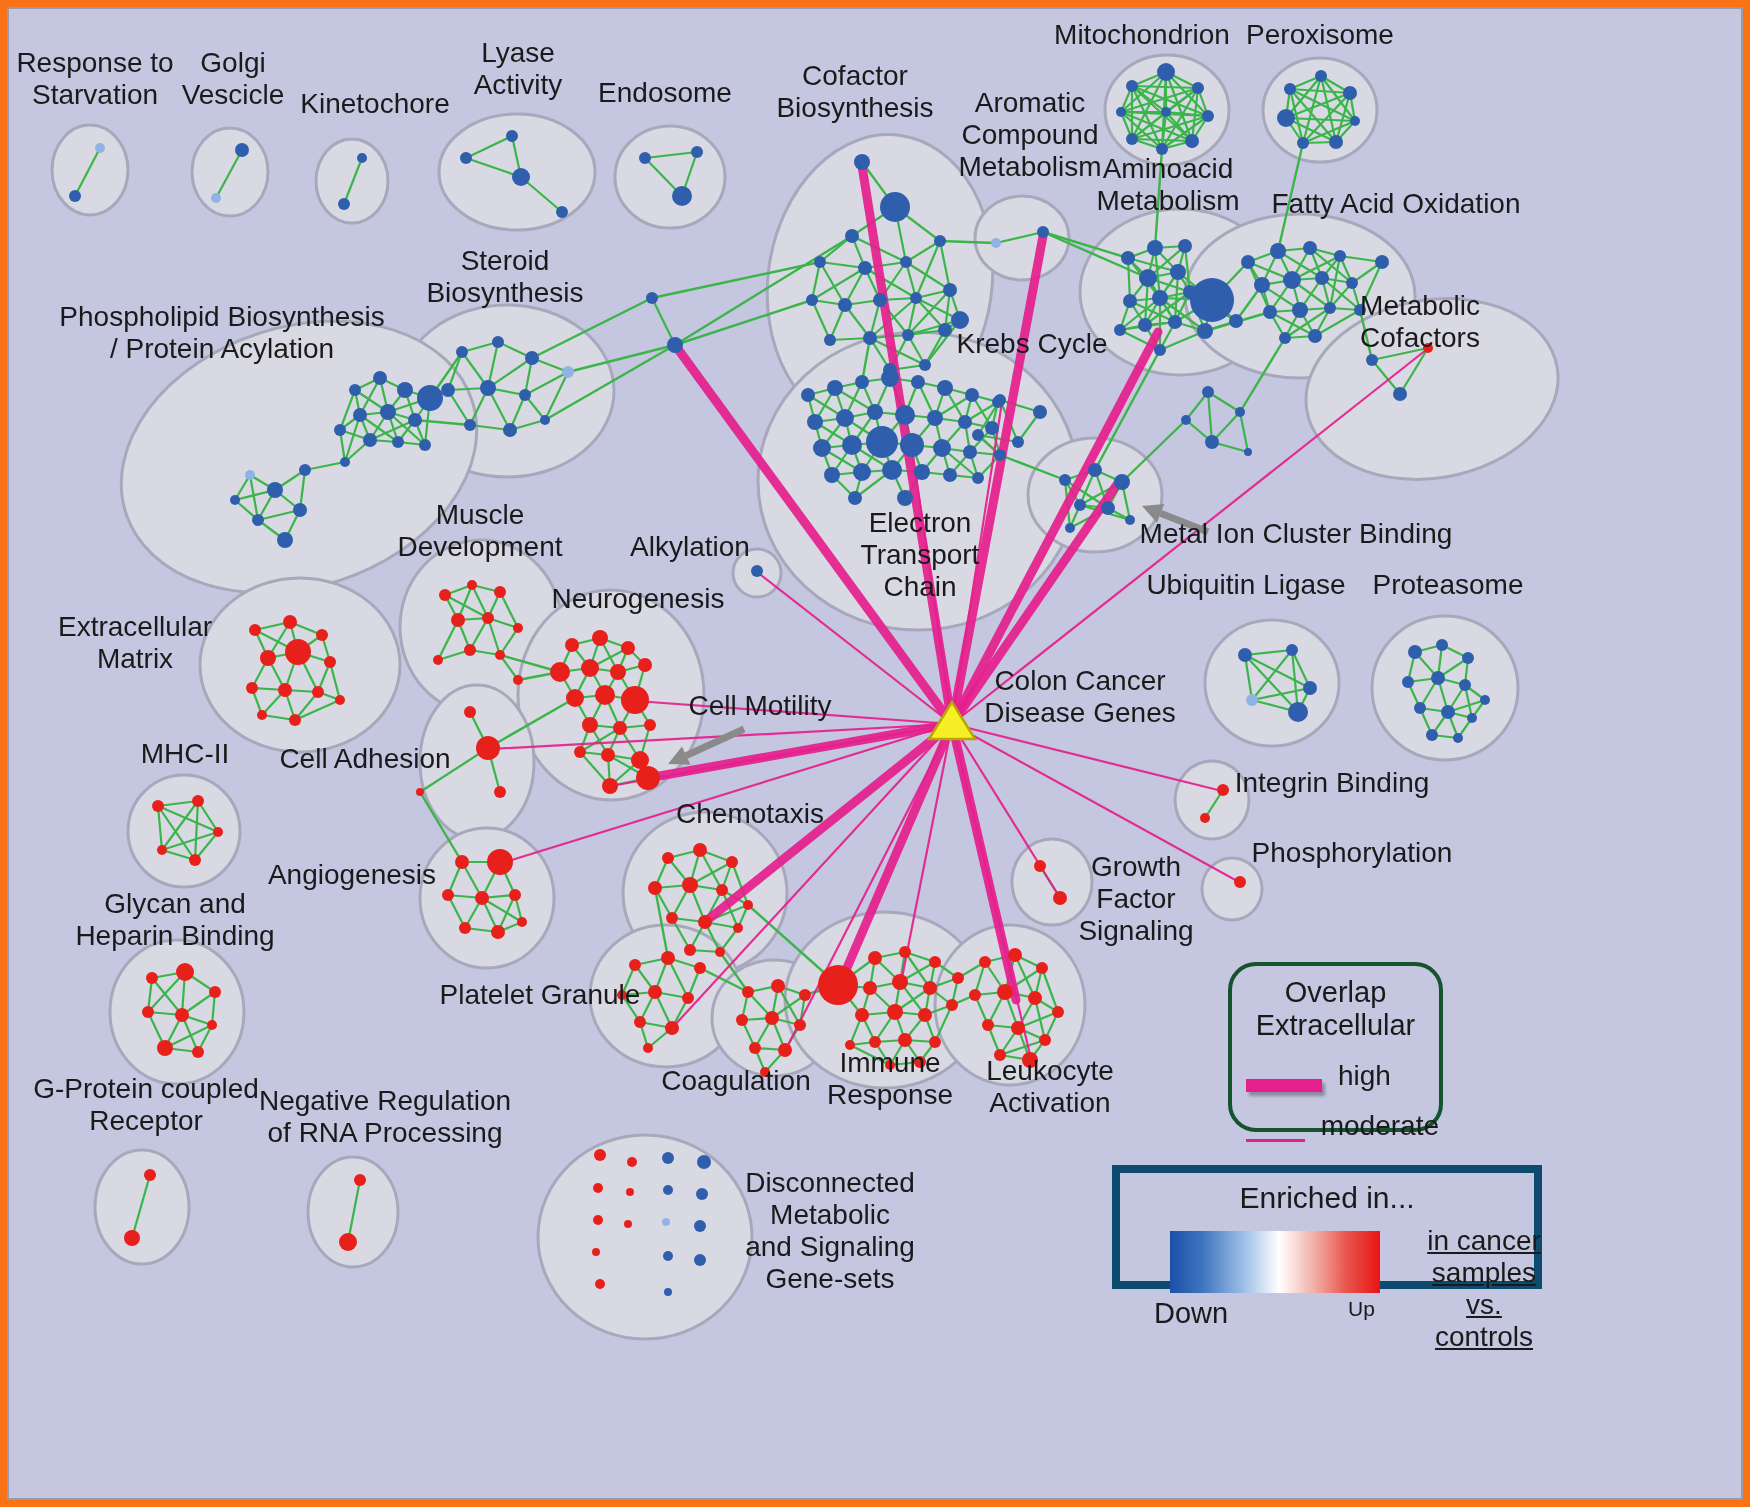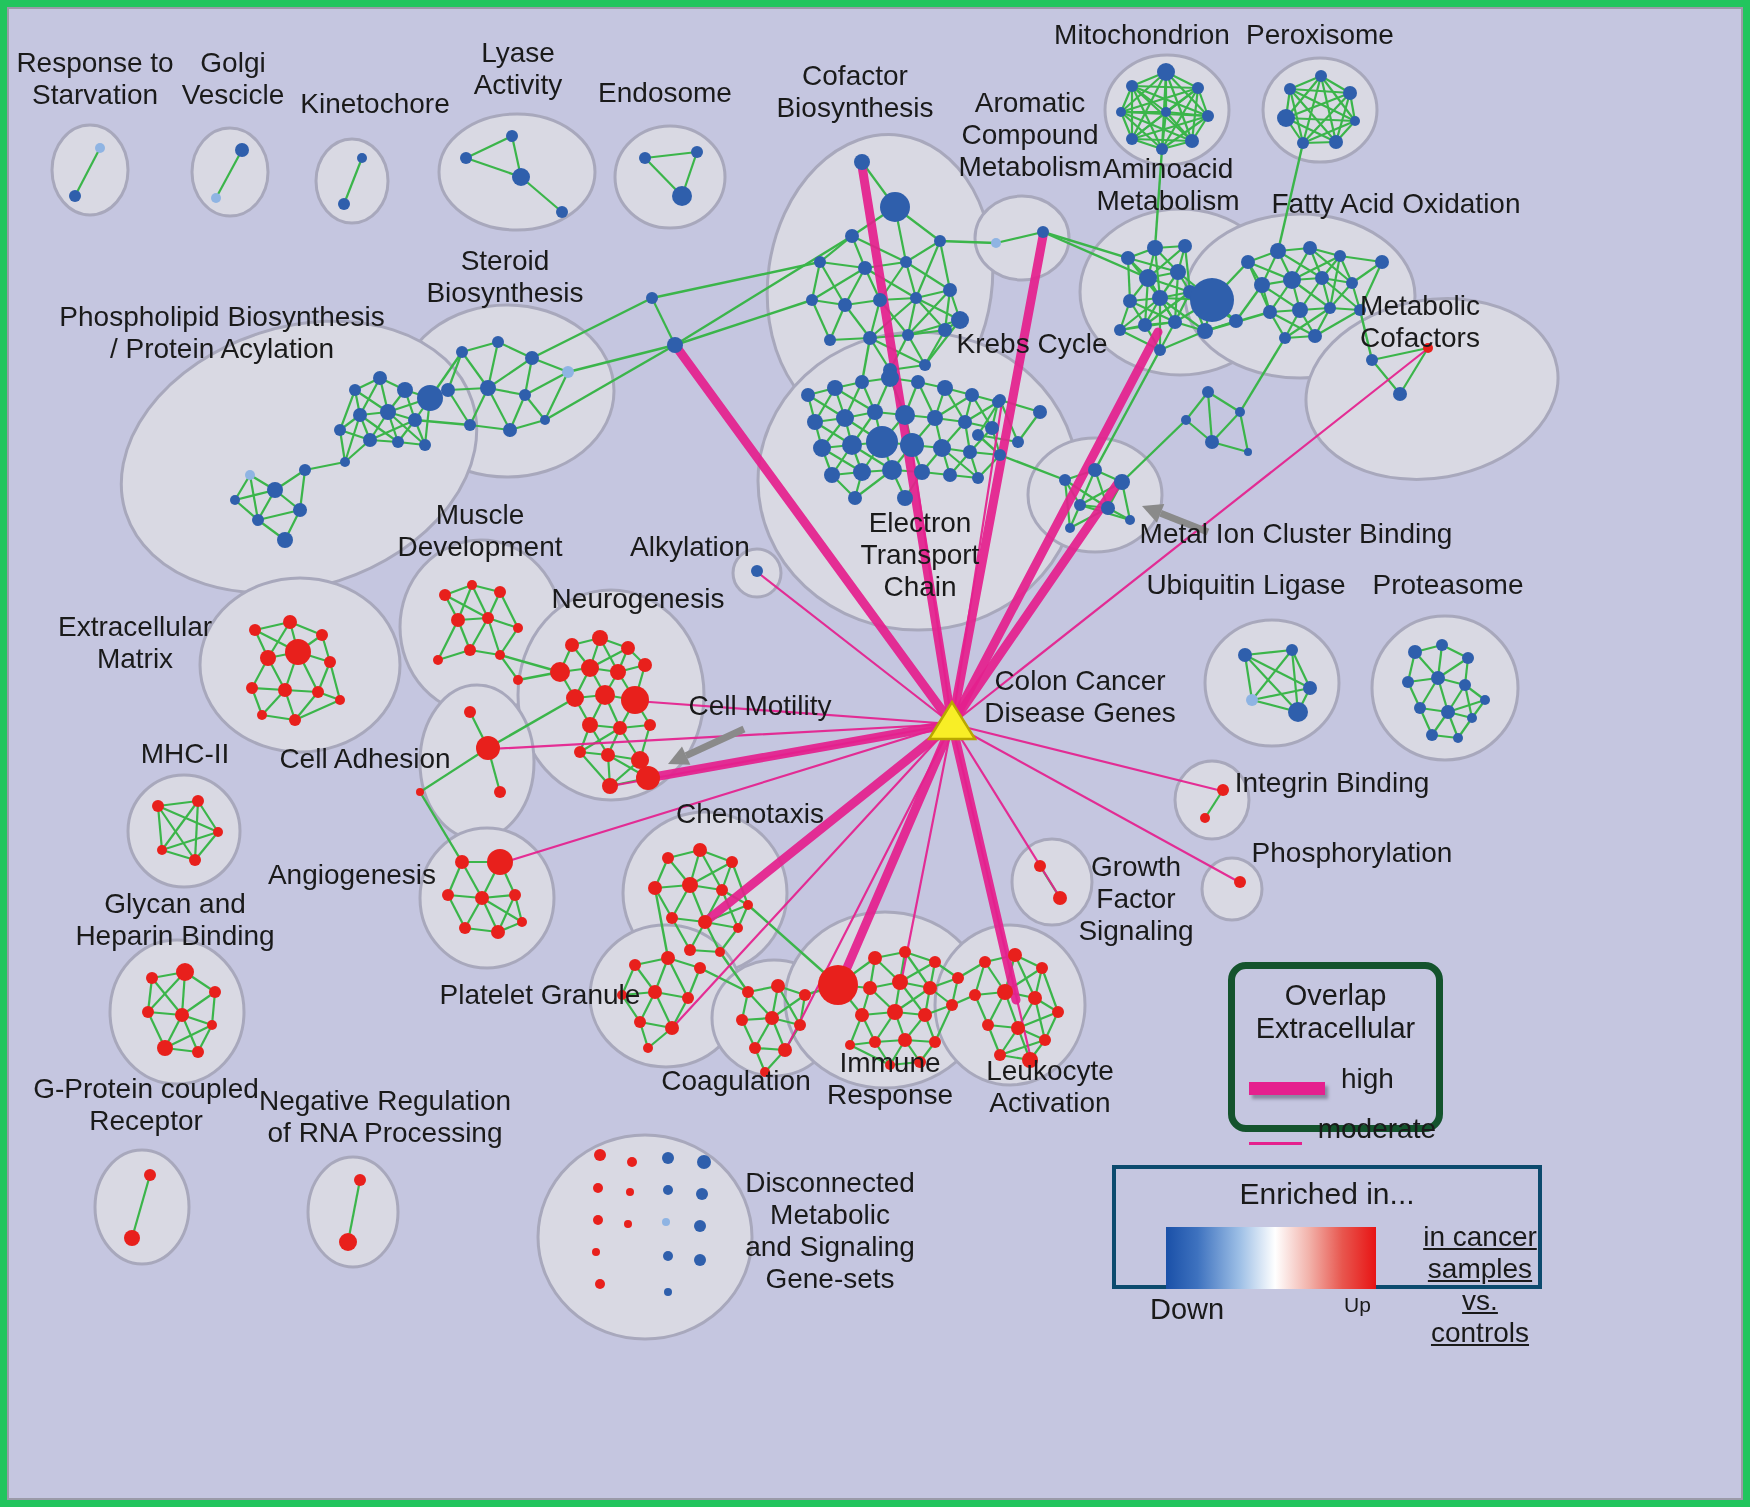--- a/index.html
+++ b/index.html
@@ -1,26 +1,26 @@
 <!DOCTYPE html>
 <html><head>
 <meta charset="utf-8">
 <style>
   html,body{margin:0;padding:0;}
   body{background:#ffffff;font-family:"Liberation Sans",sans-serif;}
-  #figure{position:relative;width:1750px;height:1507px;background:#22c55e;overflow:hidden;}
+  #figure{position:relative;width:1750px;height:1507px;background:#f97316;overflow:hidden;}
   #network-svg{position:absolute;left:0;top:0;}
   svg text{font-family:"Liberation Sans",sans-serif;}
   .legend{position:absolute;box-sizing:border-box;color:#1a1a1a;}
-  #overlap-legend{left:1228px;top:962px;width:215px;height:170px;border:7px solid #14532d;border-radius:18px;}
+  #overlap-legend{left:1228px;top:962px;width:215px;height:170px;border:4px solid #14532d;border-radius:28px;}
   #overlap-legend .legend-title{text-align:center;font-size:29px;line-height:33px;margin-top:10px;}
   .legend-row{display:flex;align-items:flex-end;gap:16px;margin:18px 0 0 14px;font-size:28px;}
   .line-high{display:inline-block;width:76px;height:13px;background:#e5208e;box-shadow:3px 4px 3px rgba(90,90,110,0.55);}
   .line-moderate{display:inline-block;width:76px;height:3px;background:#e5208e;}
-  #enriched-legend{left:1112px;top:1165px;width:430px;height:124px;border:4px solid #0c4a6e;border-radius:0;}
+  #enriched-legend{left:1112px;top:1165px;width:430px;height:124px;border:8px solid #0c4a6e;border-radius:0;}
   #enriched-legend .legend-title{text-align:center;font-size:30px;margin-top:8px;}
   #enriched-legend .gradient-bar{position:absolute;left:50px;top:58px;width:210px;height:62px;
     background:linear-gradient(90deg,#1a50a8 0%,#3e72bf 15%,#9dbfe6 35%,#ffffff 52%,#f2b3ab 68%,#e8564e 84%,#e81414 100%);}
   #enriched-legend .down-label{position:absolute;left:34px;top:124px;font-size:29px;}
   #enriched-legend .up-label{position:absolute;left:228px;top:124px;font-size:21px;}
   #enriched-legend .enriched-caption{position:absolute;left:296px;top:52px;width:136px;text-align:center;font-size:28px;line-height:32px;text-decoration:underline;}
 </style>
 </head>
 <body>
 

